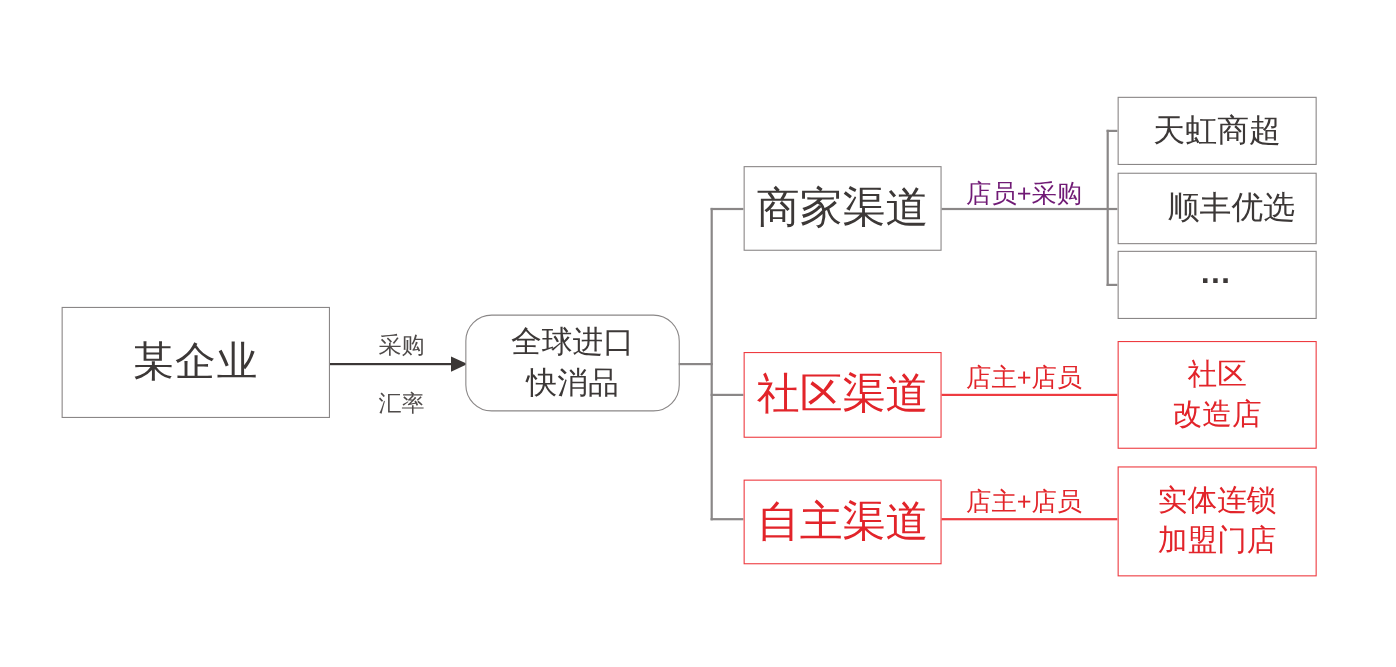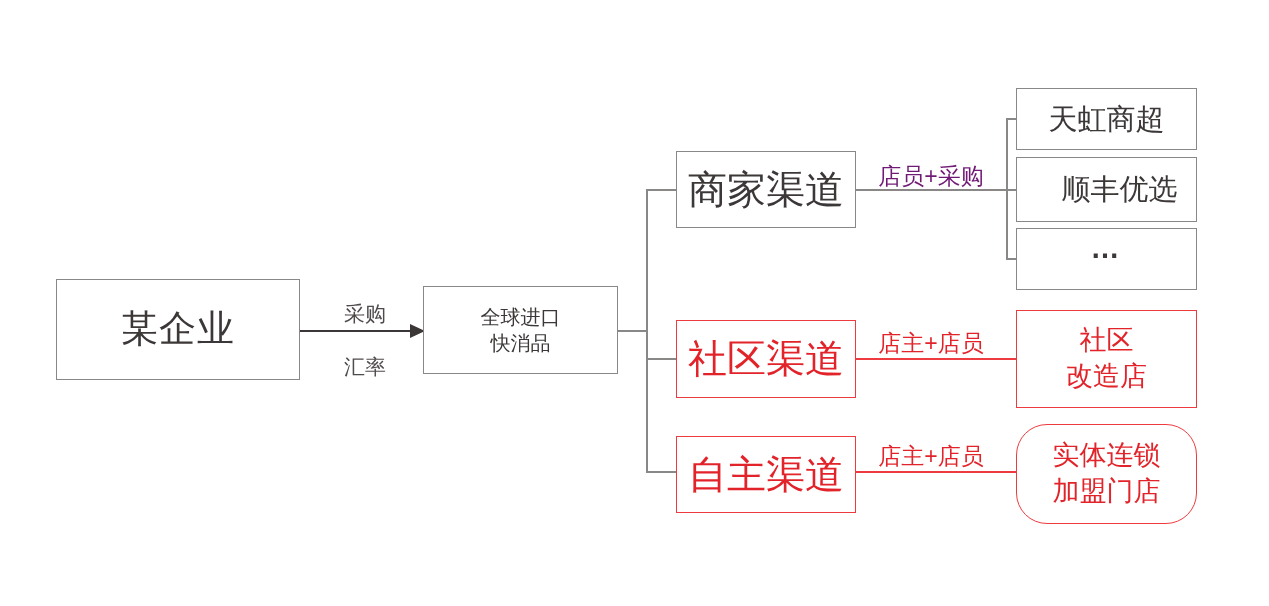--- a/index.html
+++ b/index.html
@@ -59,21 +59,21 @@
   }
   .arrow-head {
     position: absolute;
     width: 0;
     height: 0;
     border-top: 7px solid transparent;
     border-bottom: 7px solid transparent;
     border-left: 15px solid #3b3736;
   }
   .fs-company { font-size: 37px; letter-spacing: 1px; }
-  .fs-mid     { font-size: 20px; }
+  .fs-mid     { font-size: 28px; border-radius: 24px; }
   .fs-channel { font-size: 39px; }
   .fs-leaf    { font-size: 29px; }
   .fs-leaf2   { font-size: 27px; }
   .ellipsis-glyph {
     display: inline-block;
     transform: translateY(-28%);
     font-weight: bold;
     letter-spacing: 3px;
   }
 </style>
@@ -136,18 +136,18 @@
   <div class="edge-label edge-label--red" style="left:856px; top:328px; width:150px;">店主+店员</div>
 
   <div class="box box--red fs-leaf2" style="left:1016px; top:310px; width:181px; height:98px;">
     <span>社区</span>
     <span>改造店</span>
   </div>
 
   <div class="hline line--red" style="left:856px; top:471px; width:160px;"></div>
   <div class="edge-label edge-label--red" style="left:856px; top:441px; width:150px;">店主+店员</div>
 
-  <div class="box box--red fs-leaf2" style="left:1016px; top:424px; width:181px; height:100px;border-radius:31px;">
+  <div class="box box--red fs-leaf2" style="left:1016px; top:424px; width:181px; height:100px;">
     <span>实体连锁</span>
     <span>加盟门店</span>
   </div>
 
 </div>
 
 </body></html>

